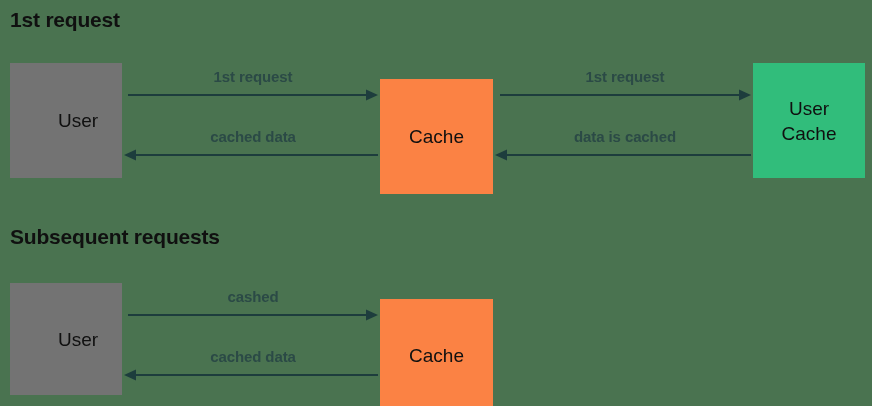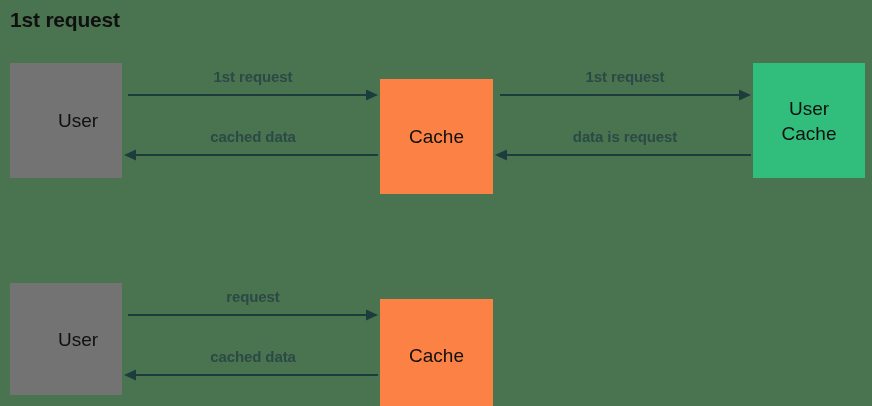--- a/index.html
+++ b/index.html
@@ -110,38 +110,39 @@
   </div>
 
   <div class="flow-label" style="left:500px; top:68px; width:250px;">1st request</div>
   <div class="arrow" style="left:500px; top:88px; width:251px;">
     <svg width="251" height="14" viewBox="0 0 251 14">
       <line x1="0" y1="7" x2="241" y2="7" stroke="#1d3d3d" stroke-width="2.2"></line>
       <polygon points="251,7 239,1.5 239,12.5" fill="#1d3d3d"></polygon>
     </svg>
   </div>
 
-  <div class="flow-label" style="left:500px; top:128px; width:250px;">data is request</div>
+  <div class="flow-label" style="left:500px; top:128px; width:250px;">data is cached</div>
   <div class="arrow" style="left:495px; top:148px; width:256px;">
     <svg width="256" height="14" viewBox="0 0 256 14">
       <line x1="12" y1="7" x2="256" y2="7" stroke="#1d3d3d" stroke-width="2.2"></line>
       <polygon points="0,7 12,1.5 12,12.5" fill="#1d3d3d"></polygon>
     </svg>
   </div>
 
+  <div class="section-heading" id="heading-2">Subsequent requests</div>
 
   <div class="node-box node-user" id="box-user-2">
     <span>User</span>
   </div>
 
   <div class="node-box node-cache" id="box-cache-2">
     <span>Cache</span>
   </div>
 
-  <div class="flow-label" style="left:128px; top:288px; width:250px;">request</div>
+  <div class="flow-label" style="left:128px; top:288px; width:250px;">cashed</div>
   <div class="arrow" style="left:128px; top:308px; width:250px;">
     <svg width="250" height="14" viewBox="0 0 250 14">
       <line x1="0" y1="7" x2="240" y2="7" stroke="#1d3d3d" stroke-width="2.2"></line>
       <polygon points="250,7 238,1.5 238,12.5" fill="#1d3d3d"></polygon>
     </svg>
   </div>
 
   <div class="flow-label" style="left:128px; top:348px; width:250px;">cached data</div>
   <div class="arrow" style="left:124px; top:368px; width:254px;">
     <svg width="254" height="14" viewBox="0 0 254 14">

